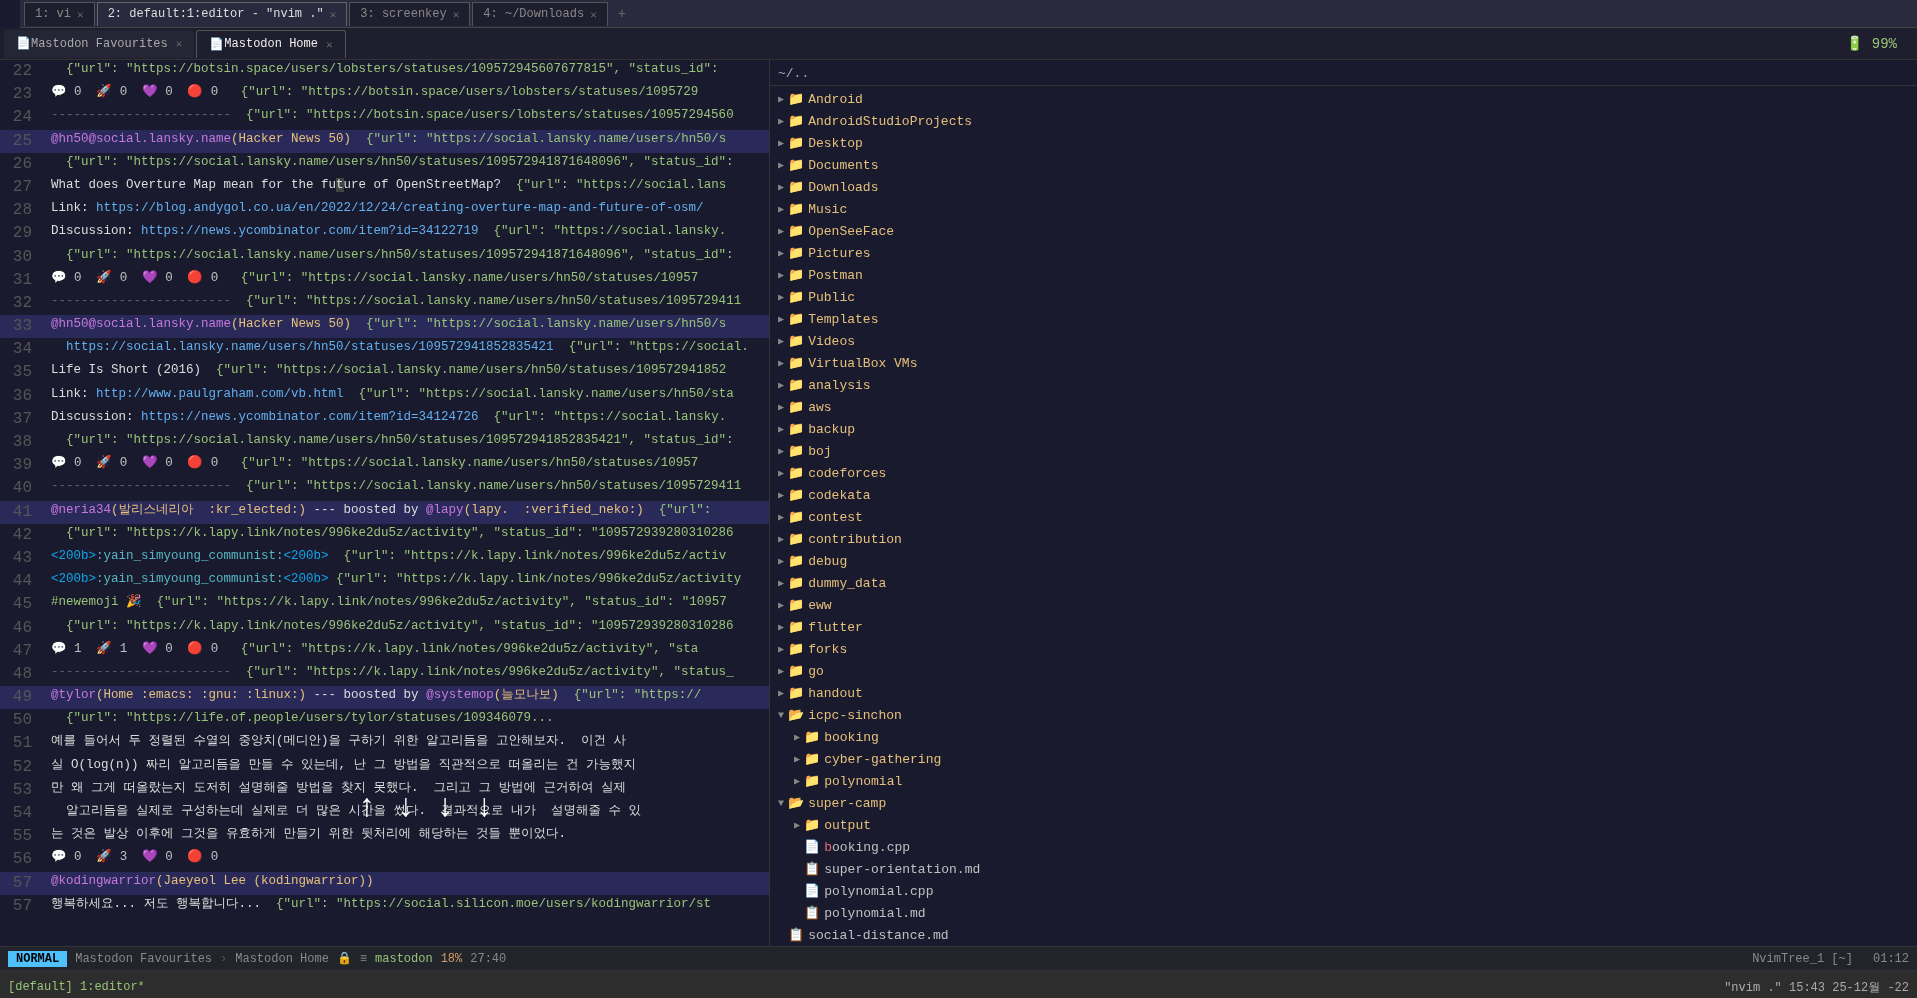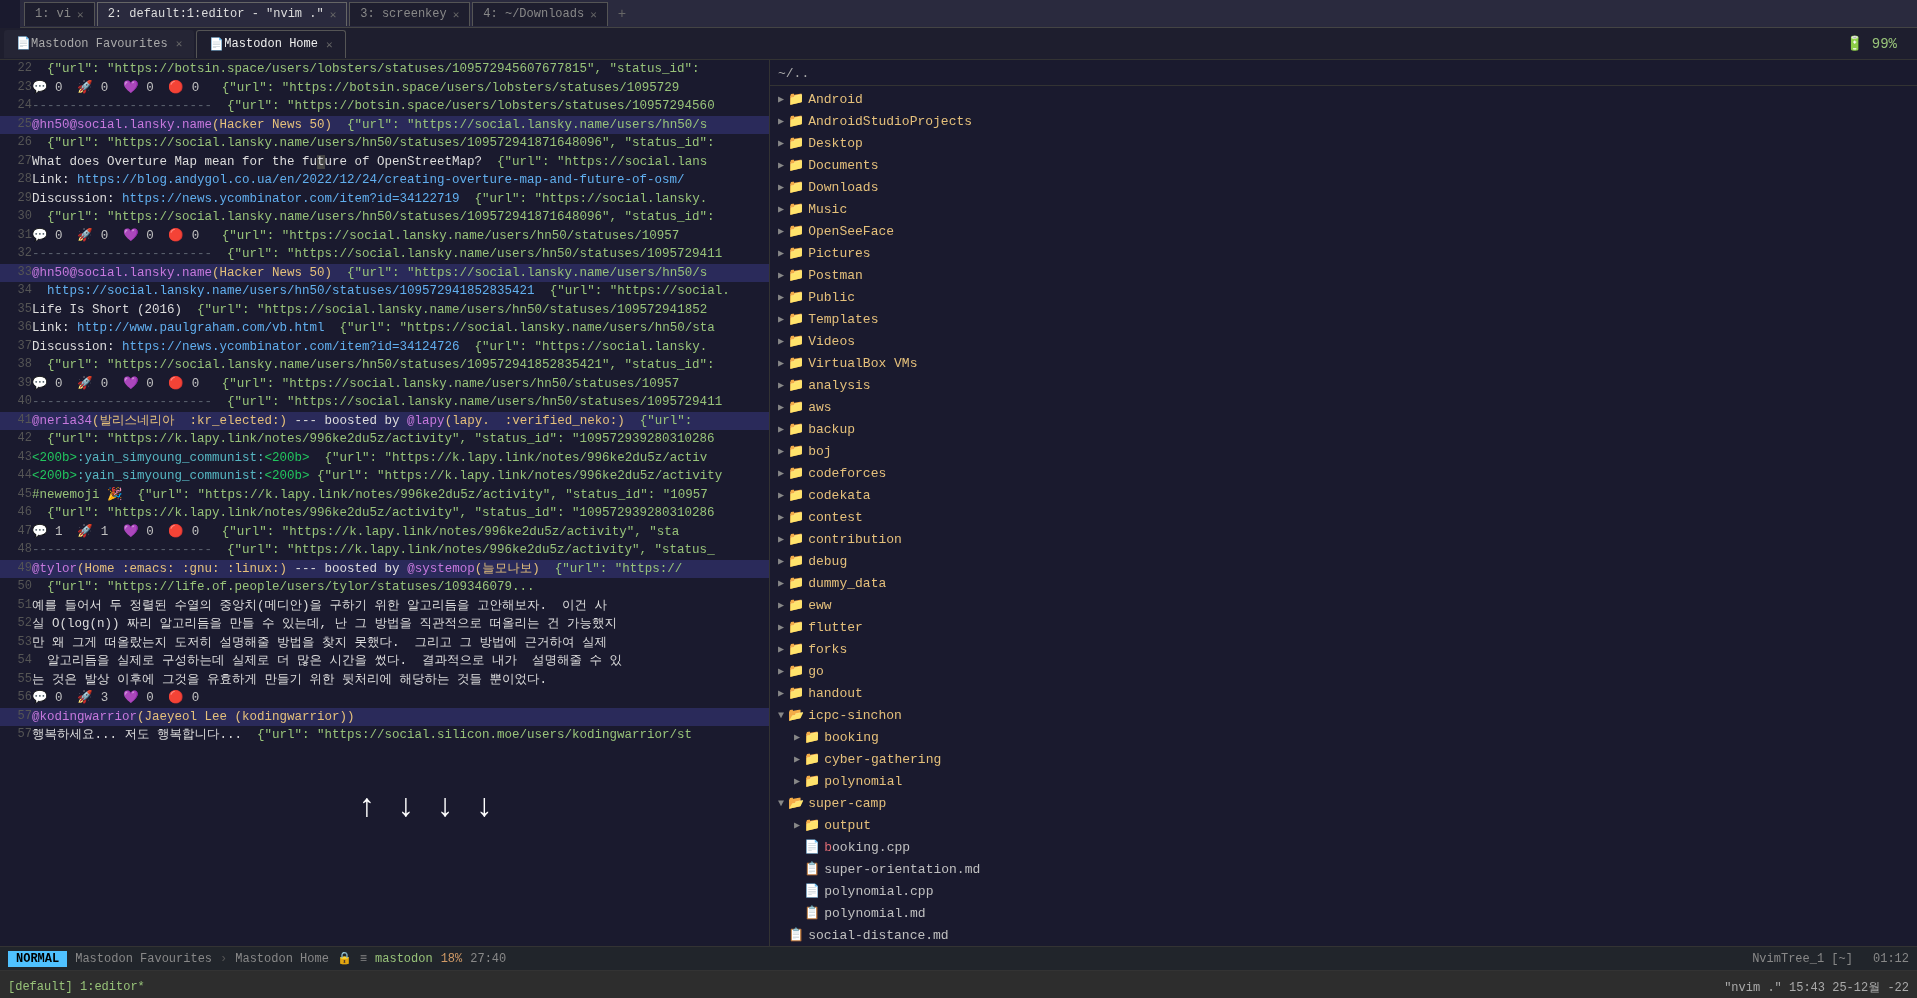--- a/index.html
+++ b/index.html
@@ -124,40 +124,40 @@
       padding: 0 4px;
       min-height: 18.5px;
       white-space: pre;
     }
 
     .line-num {
       color: #555;
       width: 28px;
       min-width: 28px;
       text-align: right;
-      margin-right: 0;
+      margin-right: 19px;
       user-select: none;
-      font-size: 12px;
+      font-size: 16px;
     }
 
     .line-content {
       flex: 1;
       overflow: hidden;
       white-space: pre;
     }
 
     
     .c-string { color: #98c379; }
     .c-url { color: #61afef; }
     .c-at { color: #c678dd; }
     .c-yellow { color: #e5c07b; }
     .c-comment { color: #5c6370; }
     .c-green { color: #98c379; }
     .c-teal { color: #56b6c2; }
-    .c-gray { color: #22c55e; }
+    .c-gray { color: #0ea5e9; }
     .c-light { color: #ddd; }
 
     .line-highlighted { background: #2a2a5a; }
 
     
     .status-bar {
       display: flex;
       align-items: center;
       background: #21252b;
       border-top: 1px solid #333;

